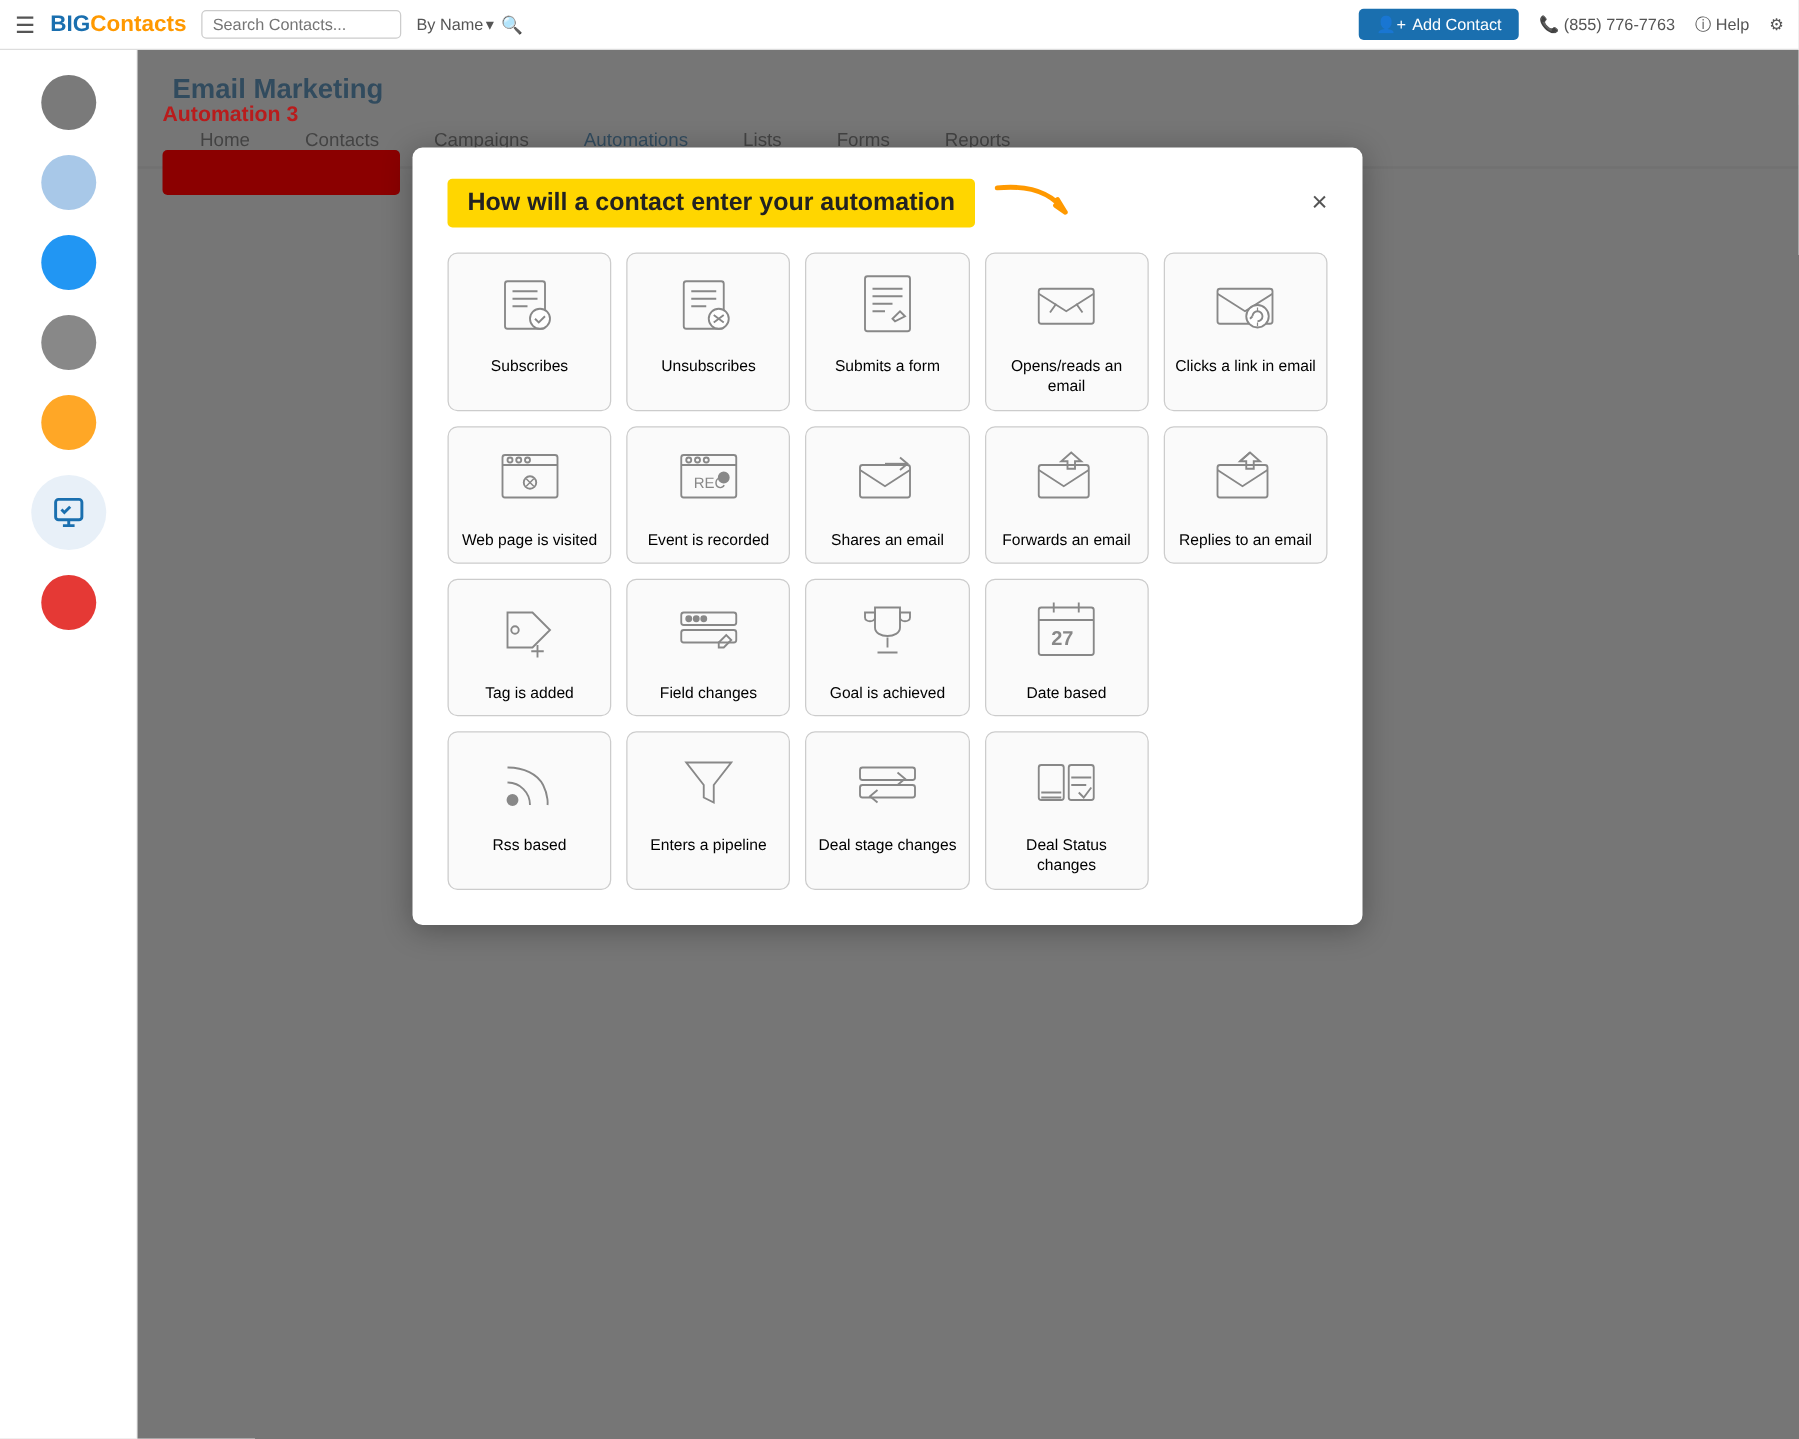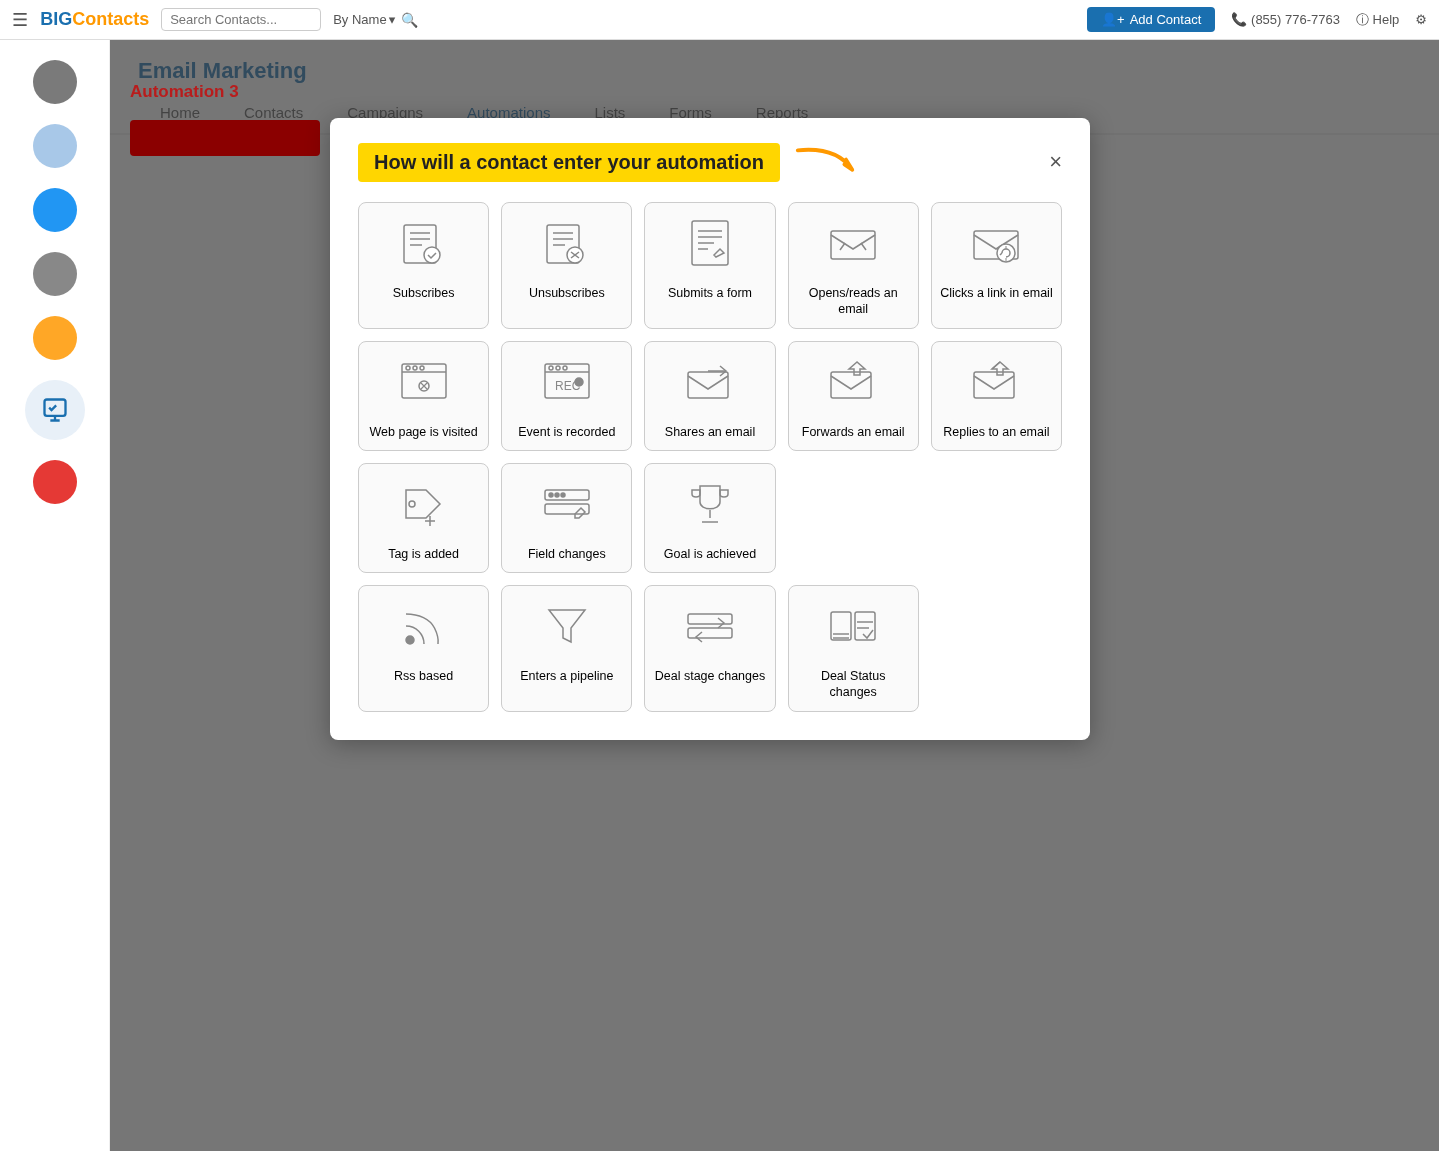--- a/index.html
+++ b/index.html
@@ -463,20 +463,31 @@
             <svg viewBox="0 0 52 52">
               <path d="M16 8h20v16c0 9-20 9-20 0z"></path>
               <path d="M8 12h8v4c0 4-8 4-8 0z"></path>
               <path d="M44 12h-8v4c0 4 8 4 8 0z"></path>
               <path d="M26 32v8M18 44h16"></path>
             </svg>
           </div>
           <span class="trigger-label">Goal is achieved</span>
         </div>
 
+        <div class="trigger-item">
+          <div class="trigger-icon">
+            <svg viewBox="0 0 52 52">
+              <rect x="4" y="8" width="44" height="38" rx="2"></rect>
+              <path d="M4 18h44"></path>
+              <path d="M16 4v8M36 4v8"></path>
+              <text x="14" y="38" font-size="16" fill="#888" stroke="none" font-family="Arial" font-weight="bold">27</text>
+            </svg>
+          </div>
+          <span class="trigger-label">Date based</span>
+        </div>
       </div>
 
       <div class="trigger-grid" style="margin-top:12px;">
 
         <div class="trigger-item">
           <div class="trigger-icon">
             <svg viewBox="0 0 52 52">
               <circle cx="12" cy="40" r="4" fill="#888"></circle>
               <path d="M8 26c10 0 18 8 18 18"></path>
               <path d="M8 14c13 0 24 5 28.5 14S40 44 40 44"></path>

